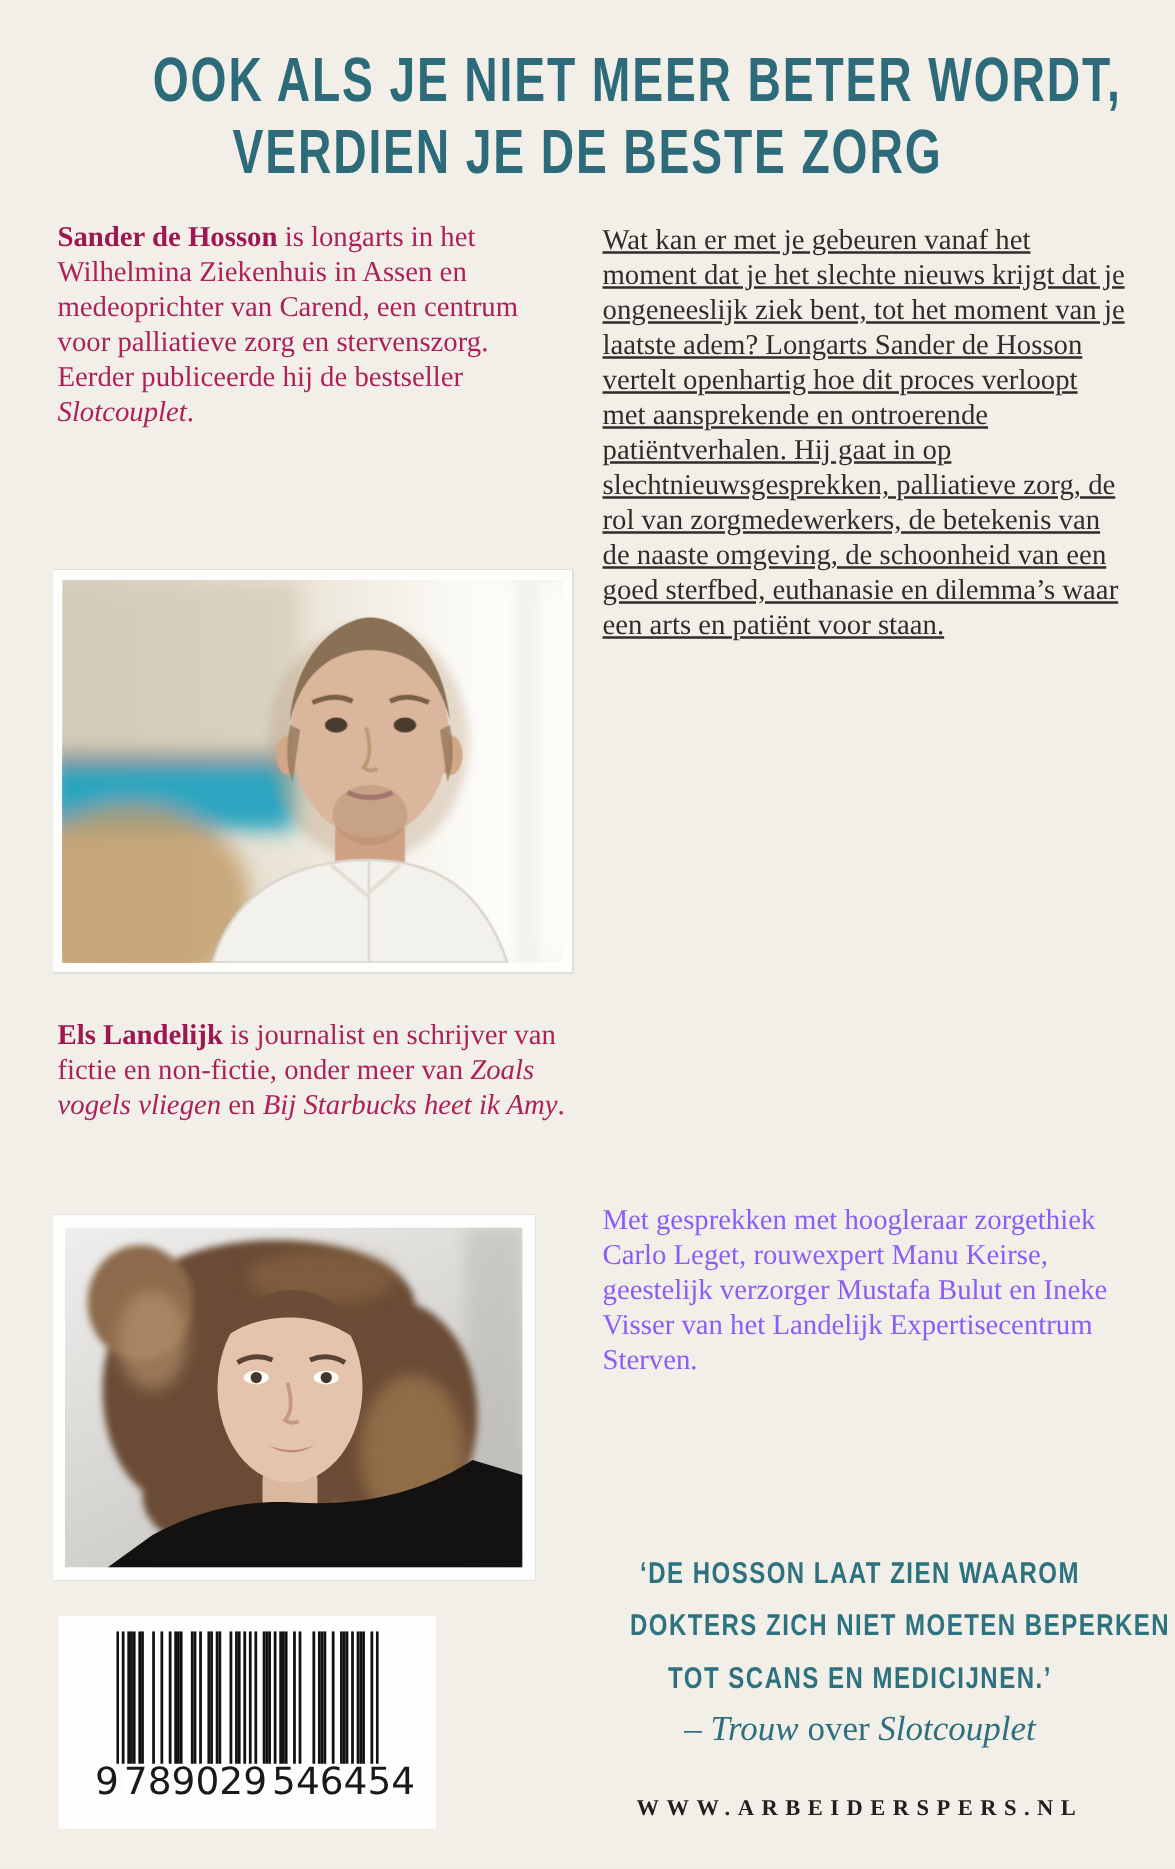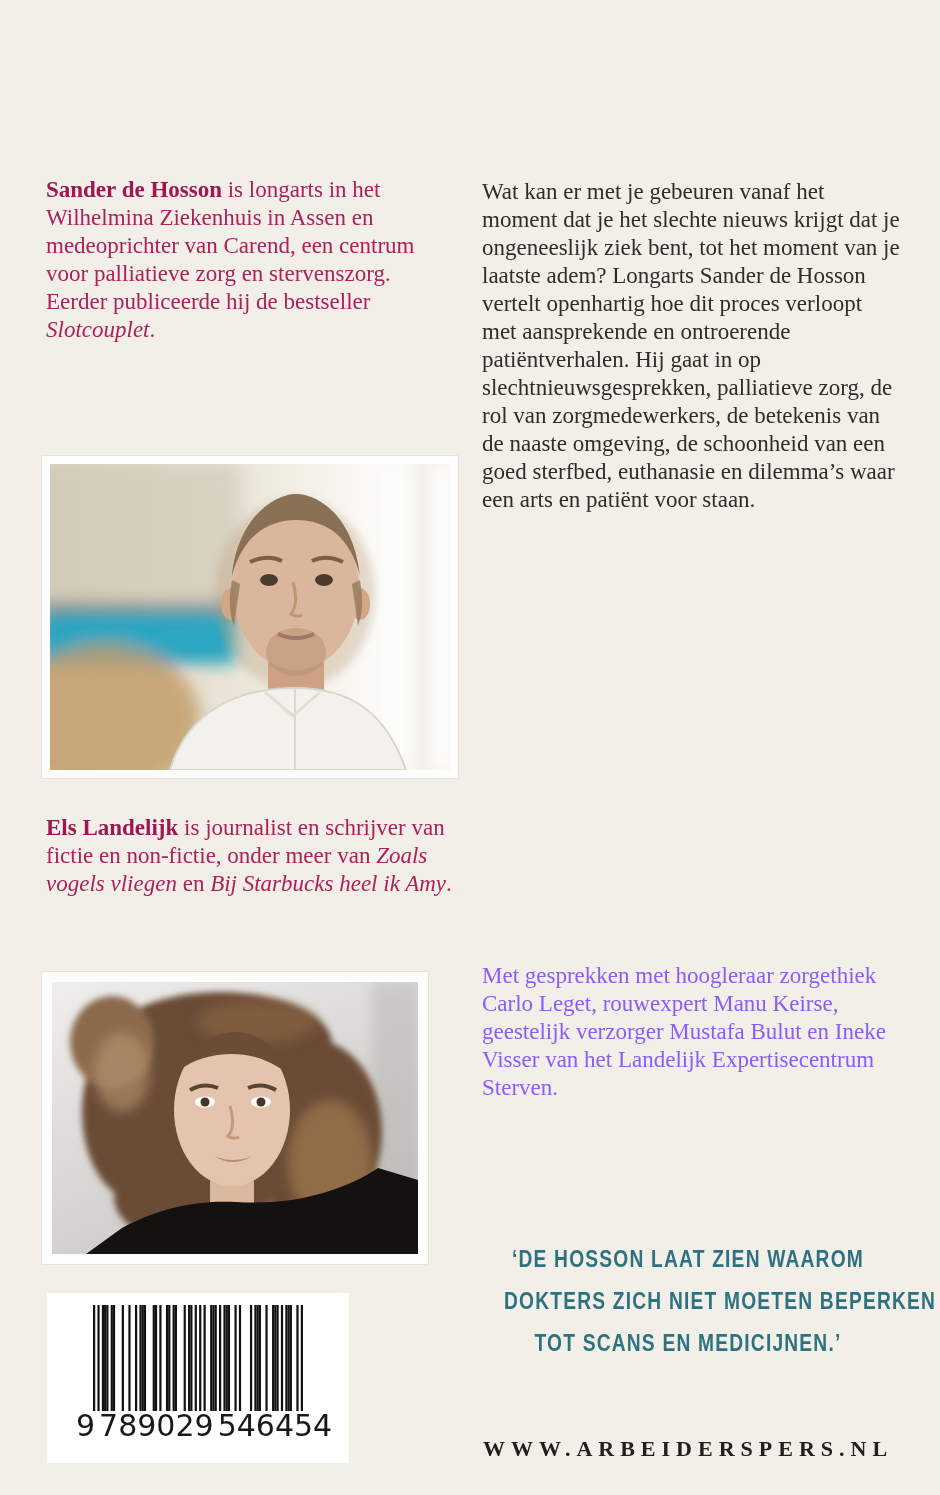--- a/index.html
+++ b/index.html
@@ -20,21 +20,21 @@
   }
   .header .hline{display:block;transform:scaleX(.74);transform-origin:50% 50%;letter-spacing:2px;white-space:nowrap;}
   
   .serif-block{font-size:23px;line-height:28px;}
   .bio{position:absolute;left:46px;width:410px;color:#ad2059;}
   .bio b{font-weight:700;color:#9e1750;}
   .bio i{font-style:italic;}
   .bio1{top:176px;}
   .bio2{top:814px;}
   .main-text{position:absolute;left:482px;top:178px;width:418px;color:#2f2d28;}
-  .main-text p{margin:0;}
+  .main-text p{margin:0;text-decoration:underline;}
   .teal-para{position:absolute;left:482px;top:962px;width:418px;color:#8b5cf6;}
   
   .photo{position:absolute;background:#fdfdfc;box-shadow:0 0 1px rgba(0,0,0,.25);}
   .photo1{left:42px;top:456px;padding:8px;}
   .photo2{left:42px;top:972px;padding:10px;}
   .photo svg{display:block;}
   
   .barcode-box{
     position:absolute;left:47px;top:1293px;width:302px;height:170px;
     background:#fefefe;box-sizing:border-box;
@@ -58,28 +58,32 @@
   }
   .quote .qline{display:block;transform:scaleX(.8);transform-origin:50% 50%;letter-spacing:1.5px;white-space:nowrap;}
   .attribution{
     position:absolute;left:458px;top:1368px;width:460px;
     text-align:center;color:#2e6f7d;font-size:28px;
   }
   .attribution i{font-style:italic;}
   .website{
     position:absolute;left:458px;top:1436px;width:460px;
     text-align:center;color:#21201c;
-    font-size:22px;font-weight:700;letter-spacing:6px;
+    font-size:18px;font-weight:700;letter-spacing:6px;
   }
 </style>
 </head>
 <body>
 
 <div class="cover">
 
+  <div class="header">
+    <span class="hline">OOK ALS JE NIET MEER BETER WORDT,</span>
+    <span class="hline">VERDIEN JE DE BESTE ZORG</span>
+  </div>
 
   <div class="bio bio1 serif-block"><b>Sander de Hosson</b><span> is longarts in het Wilhelmina Ziekenhuis in Assen en medeoprichter van Carend, een centrum voor palliatieve zorg en stervenszorg. Eerder publiceerde hij de bestseller </span><i>Slotcouplet</i><span>.</span></div>
 
   <div class="photo photo1">
     <svg width="400" height="306" viewBox="0 0 400 306">
       <defs>
         <linearGradient id="p1bg" x1="0" y1="0" x2="1" y2="0">
           <stop offset="0" stop-color="#d9d2c0"></stop>
           <stop offset="0.5" stop-color="#ece7da"></stop>
           <stop offset="0.8" stop-color="#fbfaf6"></stop>
@@ -120,21 +124,21 @@
         <path d="M200,98 Q218,90 232,97" stroke="#7a5f44" stroke-width="4" fill="none"></path>
         <path d="M262,97 Q276,90 293,98" stroke="#7a5f44" stroke-width="4" fill="none"></path>
         <ellipse cx="219" cy="116" rx="9" ry="6" fill="#4b3b2e"></ellipse>
         <ellipse cx="274" cy="116" rx="9" ry="6" fill="#4b3b2e"></ellipse>
         <path d="M243,118 Q249,140 241,150 Q246,154 252,151" stroke="#c09573" stroke-width="3" fill="none"></path>
         <path d="M228,170 Q246,178 264,170" stroke="#a4756a" stroke-width="4" fill="none"></path>
       </g>
     </svg>
   </div>
 
-  <div class="bio bio2 serif-block"><b>Els Landelijk</b><span> is journalist en schrijver van fictie en non-fictie, onder meer van </span><i>Zoals vogels vliegen</i><span> en </span><i>Bij Starbucks heel ik Amy</i><span>.</span></div>
+  <div class="bio bio2 serif-block"><b>Els Landelijk</b><span> is journalist en schrijver van fictie en non-fictie, onder meer van </span><i>Zoals vogels vliegen</i><span> en </span><i>Bij Starbucks heet ik Amy</i><span>.</span></div>
 
   <div class="photo photo2">
     <svg width="366" height="272" viewBox="0 0 366 272">
       <defs>
         <linearGradient id="p2bg" x1="0" y1="0" x2="0.6" y2="1">
           <stop offset="0" stop-color="#efeeec"></stop>
           <stop offset="1" stop-color="#c8c6c3"></stop>
         </linearGradient>
         <filter id="b6" x="-20%" y="-20%" width="140%" height="140%">
             <feGaussianBlur stdDeviation="6"></feGaussianBlur>
@@ -240,16 +244,17 @@
     <p>Wat kan er met je gebeuren vanaf het moment dat je het slechte nieuws krijgt dat je ongeneeslijk ziek bent, tot het moment van je laatste adem? Longarts Sander de Hosson vertelt openhartig hoe dit proces verloopt met aansprekende en ontroerende patiëntverhalen. Hij gaat in op slechtnieuwsgesprekken, palliatieve zorg, de rol van zorgmedewerkers, de betekenis van de naaste omgeving, de schoonheid van een goed sterfbed, euthanasie en dilemma’s waar een arts en patiënt voor staan.</p>
   </div>
 
   <div class="teal-para serif-block">Met gesprekken met hoogleraar zorgethiek Carlo Leget, rouwexpert Manu Keirse, geestelijk verzorger Mustafa Bulut en Ineke Visser van het Landelijk Expertisecentrum Sterven.</div>
 
   <div class="quote">
     <span class="qline">‘DE HOSSON LAAT ZIEN WAAROM</span>
     <span class="qline">DOKTERS ZICH NIET MOETEN BEPERKEN</span>
     <span class="qline">TOT SCANS EN MEDICIJNEN.’</span>
   </div>
+  <div class="attribution"><span>– </span><i>Trouw</i><span> over </span><i>Slotcouplet</i></div>
 
   <div class="website">WWW.ARBEIDERSPERS.NL</div>
 
 </div>
 
 </body></html>

